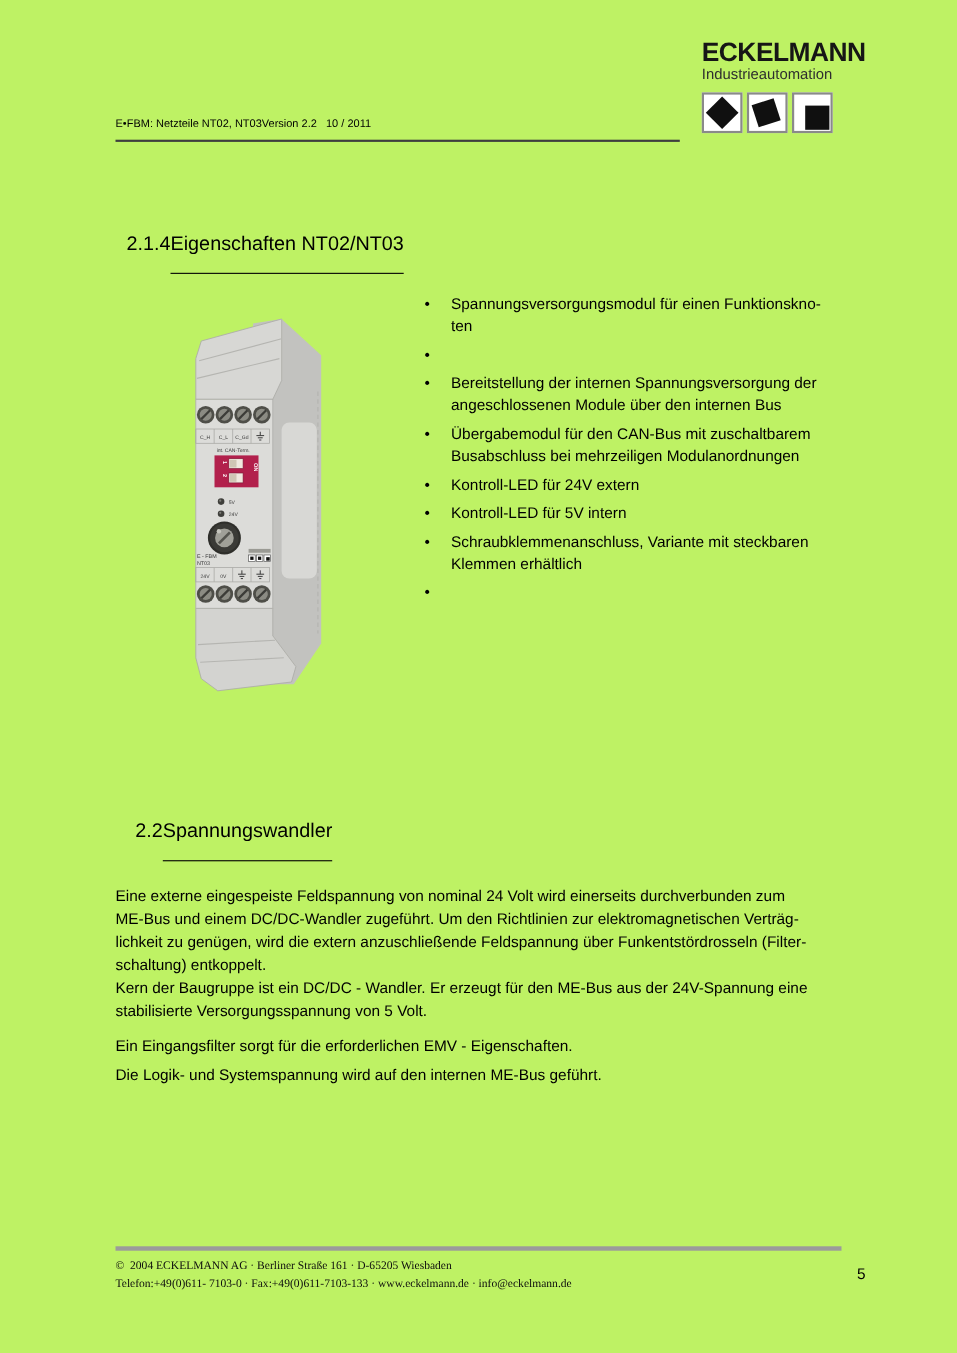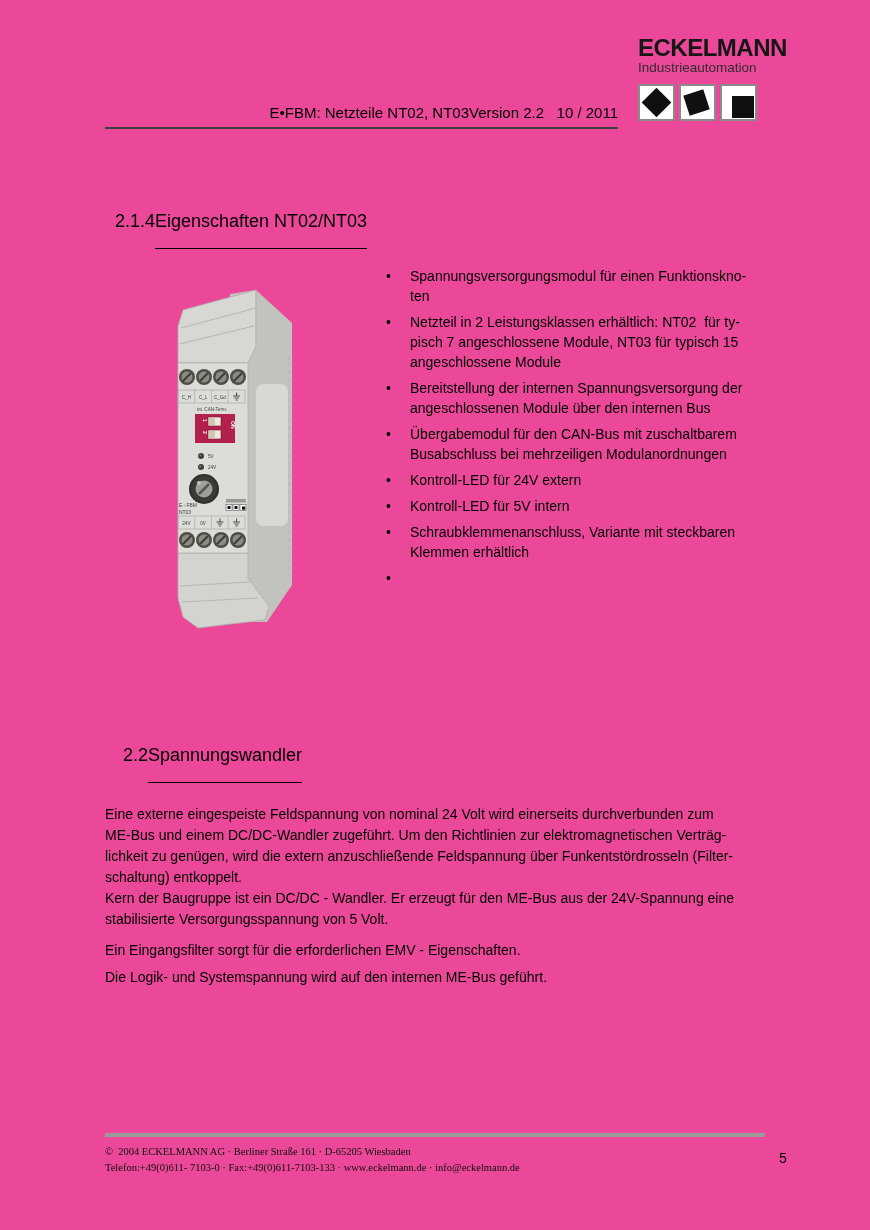--- a/index.html
+++ b/index.html
@@ -1,37 +1,37 @@
 <!DOCTYPE html>
 <html><head>
 <meta charset="utf-8">
 <style>
   html,body { margin:0; padding:0; background:#e8e8e8; }
   .page {
     position:relative; width:870px; height:1230px; margin:0 auto;
-    background:#ec4899; overflow:hidden;
+    background:#bef264; overflow:hidden;
     font-family:"Liberation Sans", sans-serif; color:#000;
   }
 
   
   .logo-block { position:absolute; left:638px; top:36px; width:130px; }
   .logo-name { font-size:24px; font-weight:bold; letter-spacing:-0.5px; color:#161616; line-height:24px; white-space:nowrap; }
   .logo-sub  { font-size:13.5px; color:#2e2e2e; line-height:16px; white-space:nowrap; }
   .logo-squares { position:absolute; left:638px; top:84px; display:flex; gap:4px; }
   .sq { width:37px; height:37px; border:2px solid #8a8a8a; background:#fff; position:relative; box-sizing:border-box; overflow:hidden; }
   .sq .blk { position:absolute; background:#101010; width:21px; height:21px; }
   .sq.s1 .blk { left:6px; top:6px; transform:rotate(45deg); }
   .sq.s2 .blk { left:5px; top:6px; transform:rotate(-18deg); }
   .sq.s3 .blk { right:1px; bottom:1px; width:22px; height:22px; }
 
   
   .hdr {
     position:absolute; left:105px; top:106px; width:513px;
-    display:flex; justify-content:flex-end; align-items:flex-end;
-    font-size:15px; line-height:14px;
+    display:flex; justify-content:flex-start; align-items:flex-end;
+    font-size:10px; line-height:14px;
     border-bottom:2px solid #3f3f3f; padding-bottom:7px;
   }
   .hdr span { white-space:pre; }
 
   
   .sec { position:absolute; left:105px; font-size:18px; line-height:22px; }
   .sec .h-num { display:inline-block;text-align:right; }
   .sec.s214 { top:210px; } .sec.s214 .h-num { width:50px; }
   .sec.s22  { top:744px; } .sec.s22  .h-num { width:43px; }
   .sec .h-title { border-bottom:1.5px solid #000; padding-bottom:17px; }
@@ -198,23 +198,20 @@
   </svg>
 
   <div class="bullets">
     <div class="bi">
         <span class="dot">•</span>
         <span class="btxt">Spannungsversorgungsmodul für einen Funktionskno-
 ten</span>
       </div>
     <div class="bi">
         <span class="dot">•</span>
-        <span class="btxt">Netzteil in 2 Leistungsklassen erhältlich: NT02  für ty-
-pisch 7 angeschlossene Module, NT03 für typisch 15
-angeschlossene Module</span>
       </div>
     <div class="bi">
         <span class="dot">•</span>
         <span class="btxt">Bereitstellung der internen Spannungsversorgung der
 angeschlossenen Module über den internen Bus</span>
       </div>
     <div class="bi">
         <span class="dot">•</span>
         <span class="btxt">Übergabemodul für den CAN-Bus mit zuschaltbarem
 Busabschluss bei mehrzeiligen Modulanordnungen</span>

